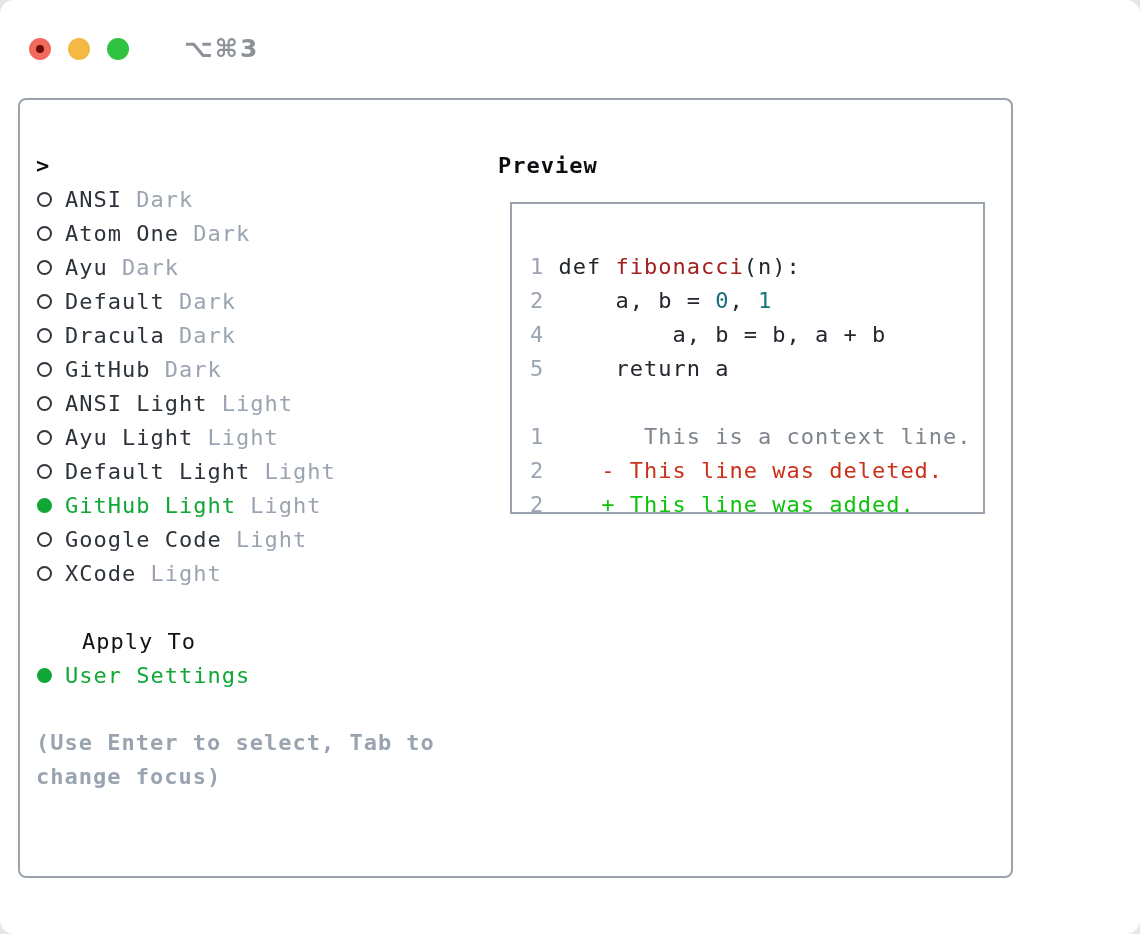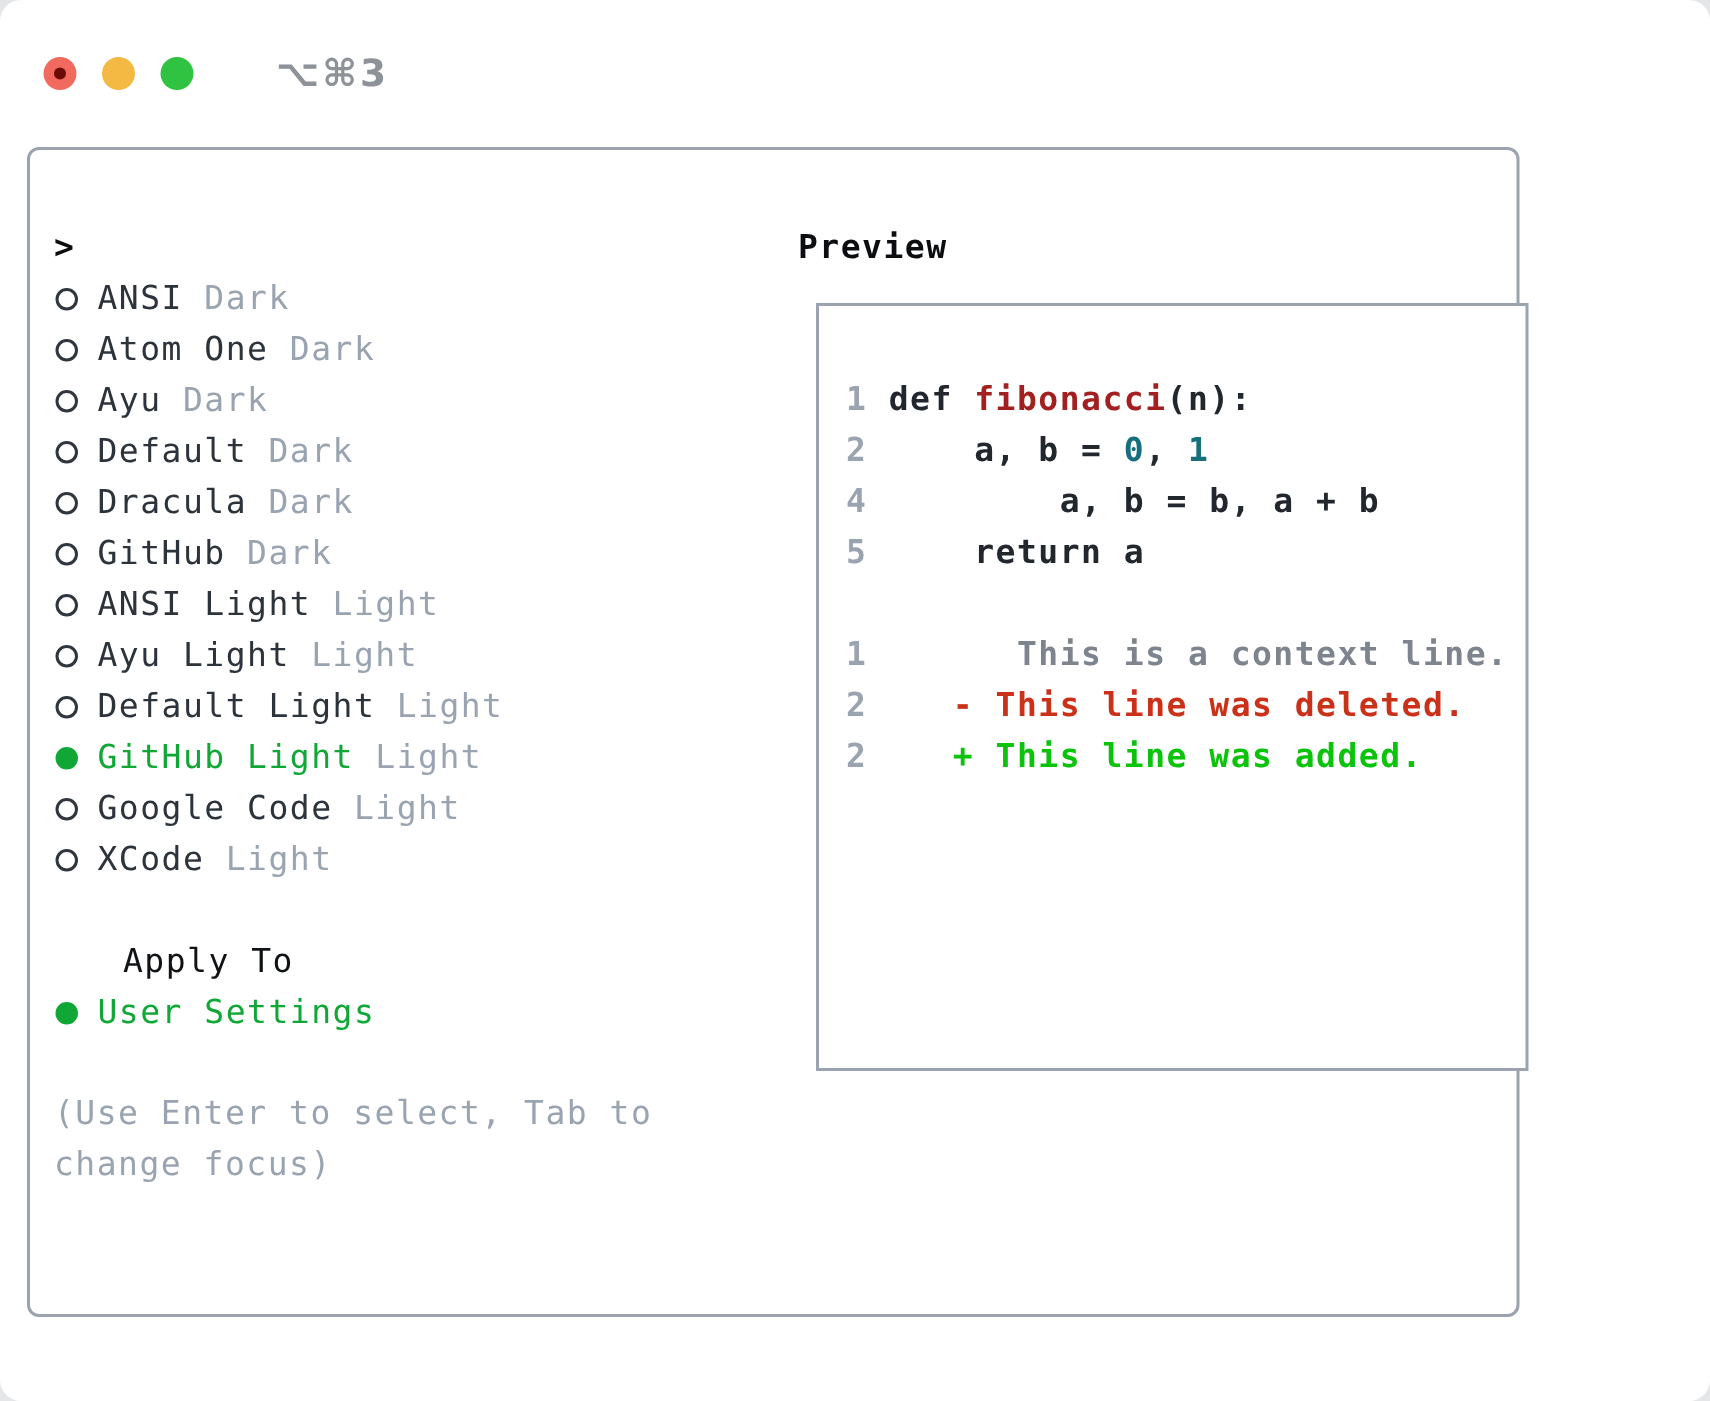--- a/index.html
+++ b/index.html
@@ -24,37 +24,37 @@
   .tl.yellow{background:var(--tl-yellow);}
   .tl.green{background:var(--tl-green);}
   .tl .dot{position:absolute;left:7px;top:7px;width:8px;height:8px;border-radius:50%;background:var(--tl-red-dot);}
   .wtitle{margin-left:38px;font-family:"DejaVu Sans","Liberation Sans",sans-serif;
     font-weight:bold;font-size:25px;color:var(--title);letter-spacing:2px;line-height:22px;}
   
   .panel{position:absolute;left:18px;top:98px;width:995px;height:780px;box-sizing:border-box;
     border:2px solid var(--border);border-radius:8px;background:#fff;
     padding:48px 0 0 16px;display:flex;align-items:flex-start;}
   .leftcol{width:462px;flex:0 0 auto;}
-  .rightcol{flex:1;margin-left:34px;}
+  .rightcol{flex:1;}
   .row{height:34px;display:flex;align-items:center;white-space:pre;}
   .marker{width:29px;flex:0 0 auto;display:flex;align-items:center;}
   .prompt{font-weight:bold;color:var(--ink);}
   .circle{width:15px;height:15px;box-sizing:border-box;border:2px solid #2f363e;border-radius:50%;margin-left:1px;}
   .circle.sel{background:var(--green);border-color:var(--green);}
   .htext{font-weight:bold;color:var(--ink);}
   .subhead{color:#101315;margin-left:17px;}
   .iname{color:#2d333b;}
   .iname.sel{color:var(--green);}
   .ivariant{color:var(--muted);}
   .spacer{height:34px;}
-  .hint{height:34px;line-height:34px;color:var(--muted);white-space:pre;}
+  .hint{height:34px;line-height:34px;color:var(--muted);white-space:pre;font-weight:bold;}
   
   .preview-head{height:34px;display:flex;align-items:center;}
-  .preview-box{margin:20px 0 0 12px;width:475px;height:512px;box-sizing:border-box;
-    border:2px solid var(--border);background:#fff;padding:46px 0 0 18px;overflow:hidden;font-weight:bold;}
+  .preview-box{margin:20px 0 0 12px;width:475px;height:312px;box-sizing:border-box;
+    border:2px solid var(--border);background:#fff;padding:46px 0 0 18px;overflow:hidden;}
   .pline{height:34px;line-height:34px;white-space:pre;}
   .sg-ln{color:var(--muted);}
   .sg-pl{color:var(--text);}
   .sg-fn{color:var(--func-red);}
   .sg-bi{color:var(--call-blue);}
   .sg-nm{color:var(--num-teal);}
   .sg-ctx{color:var(--context);}
   .sg-del{color:var(--deleted);}
   .sg-add{color:var(--added);}
 </style>

